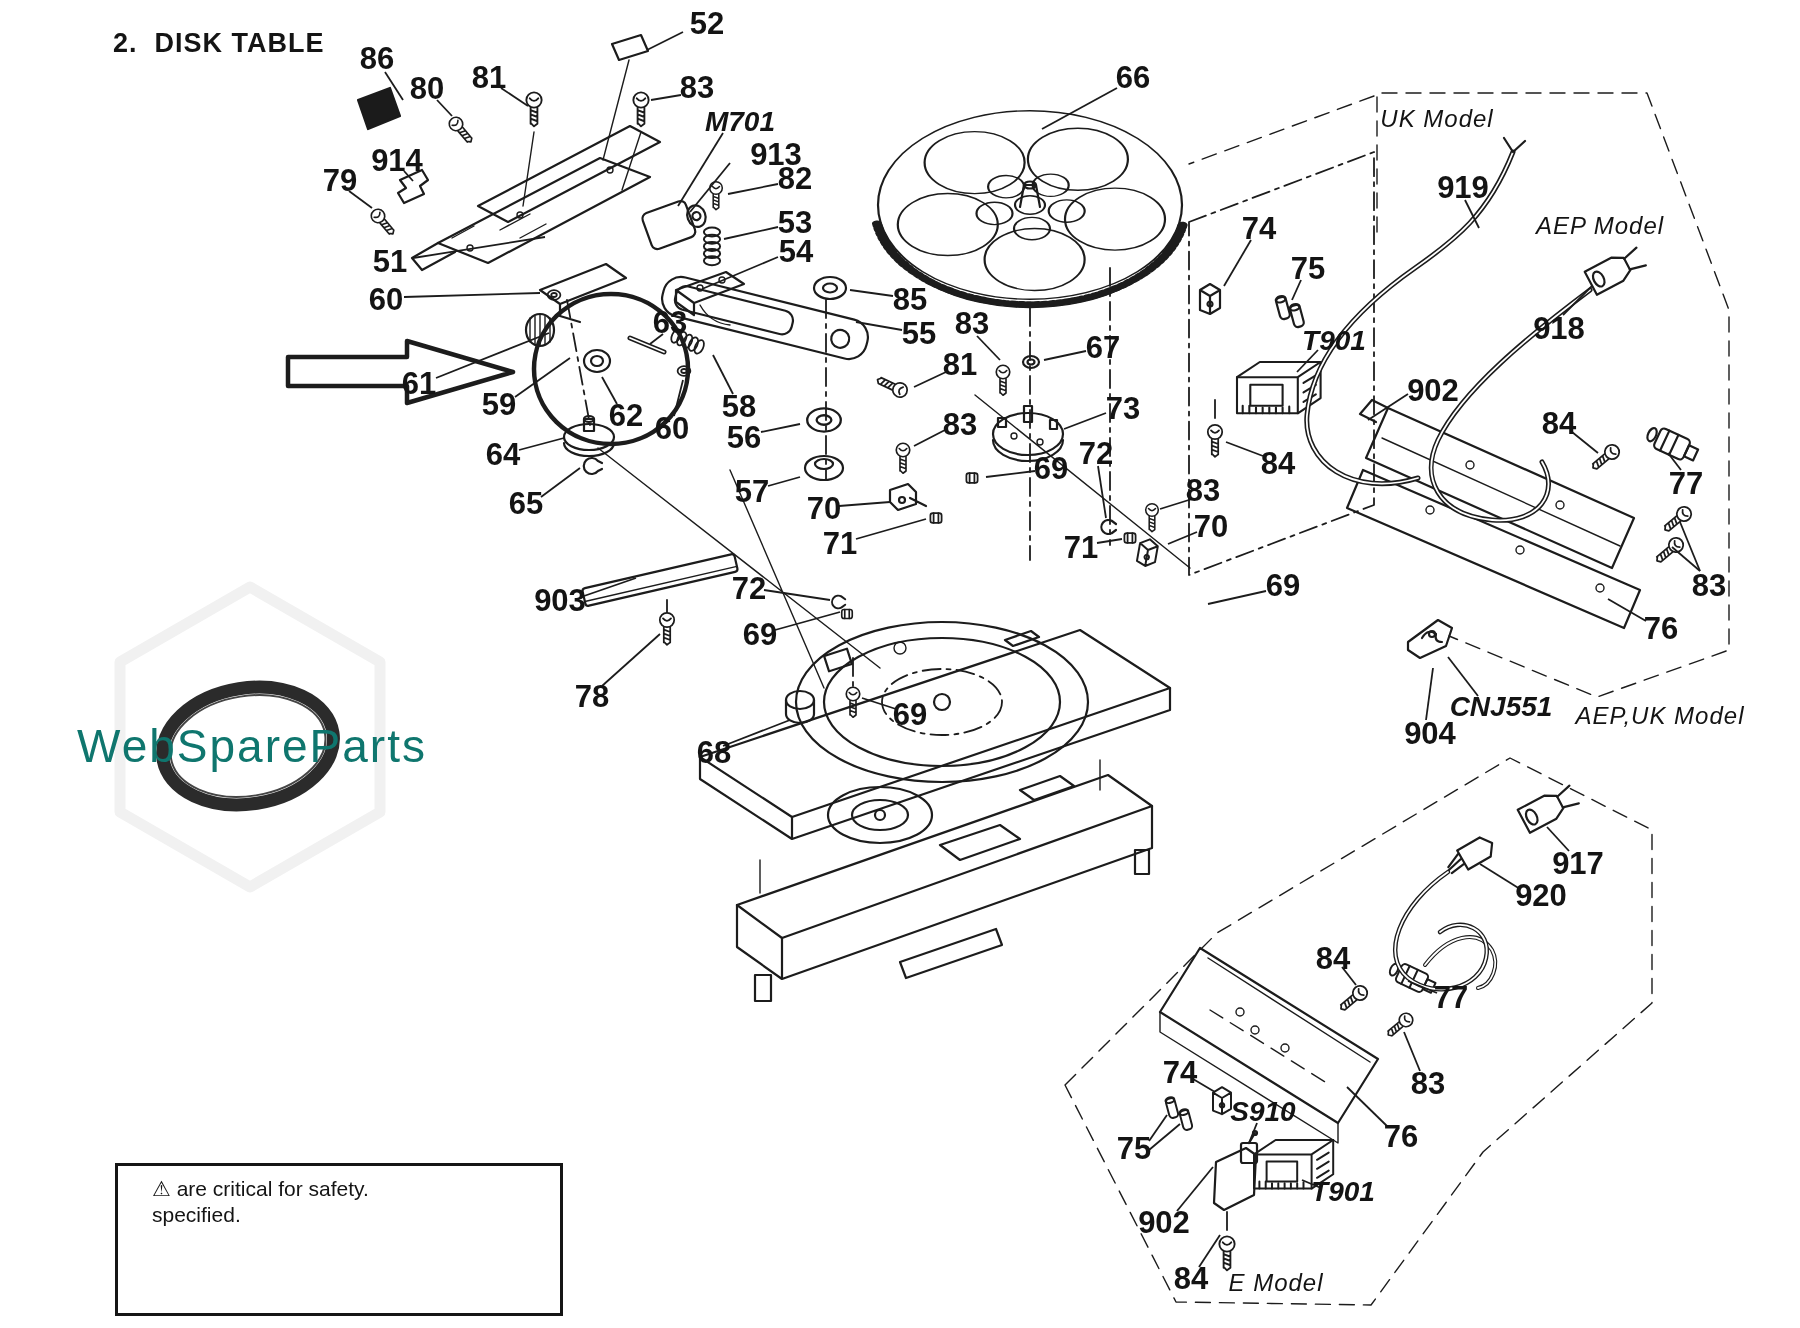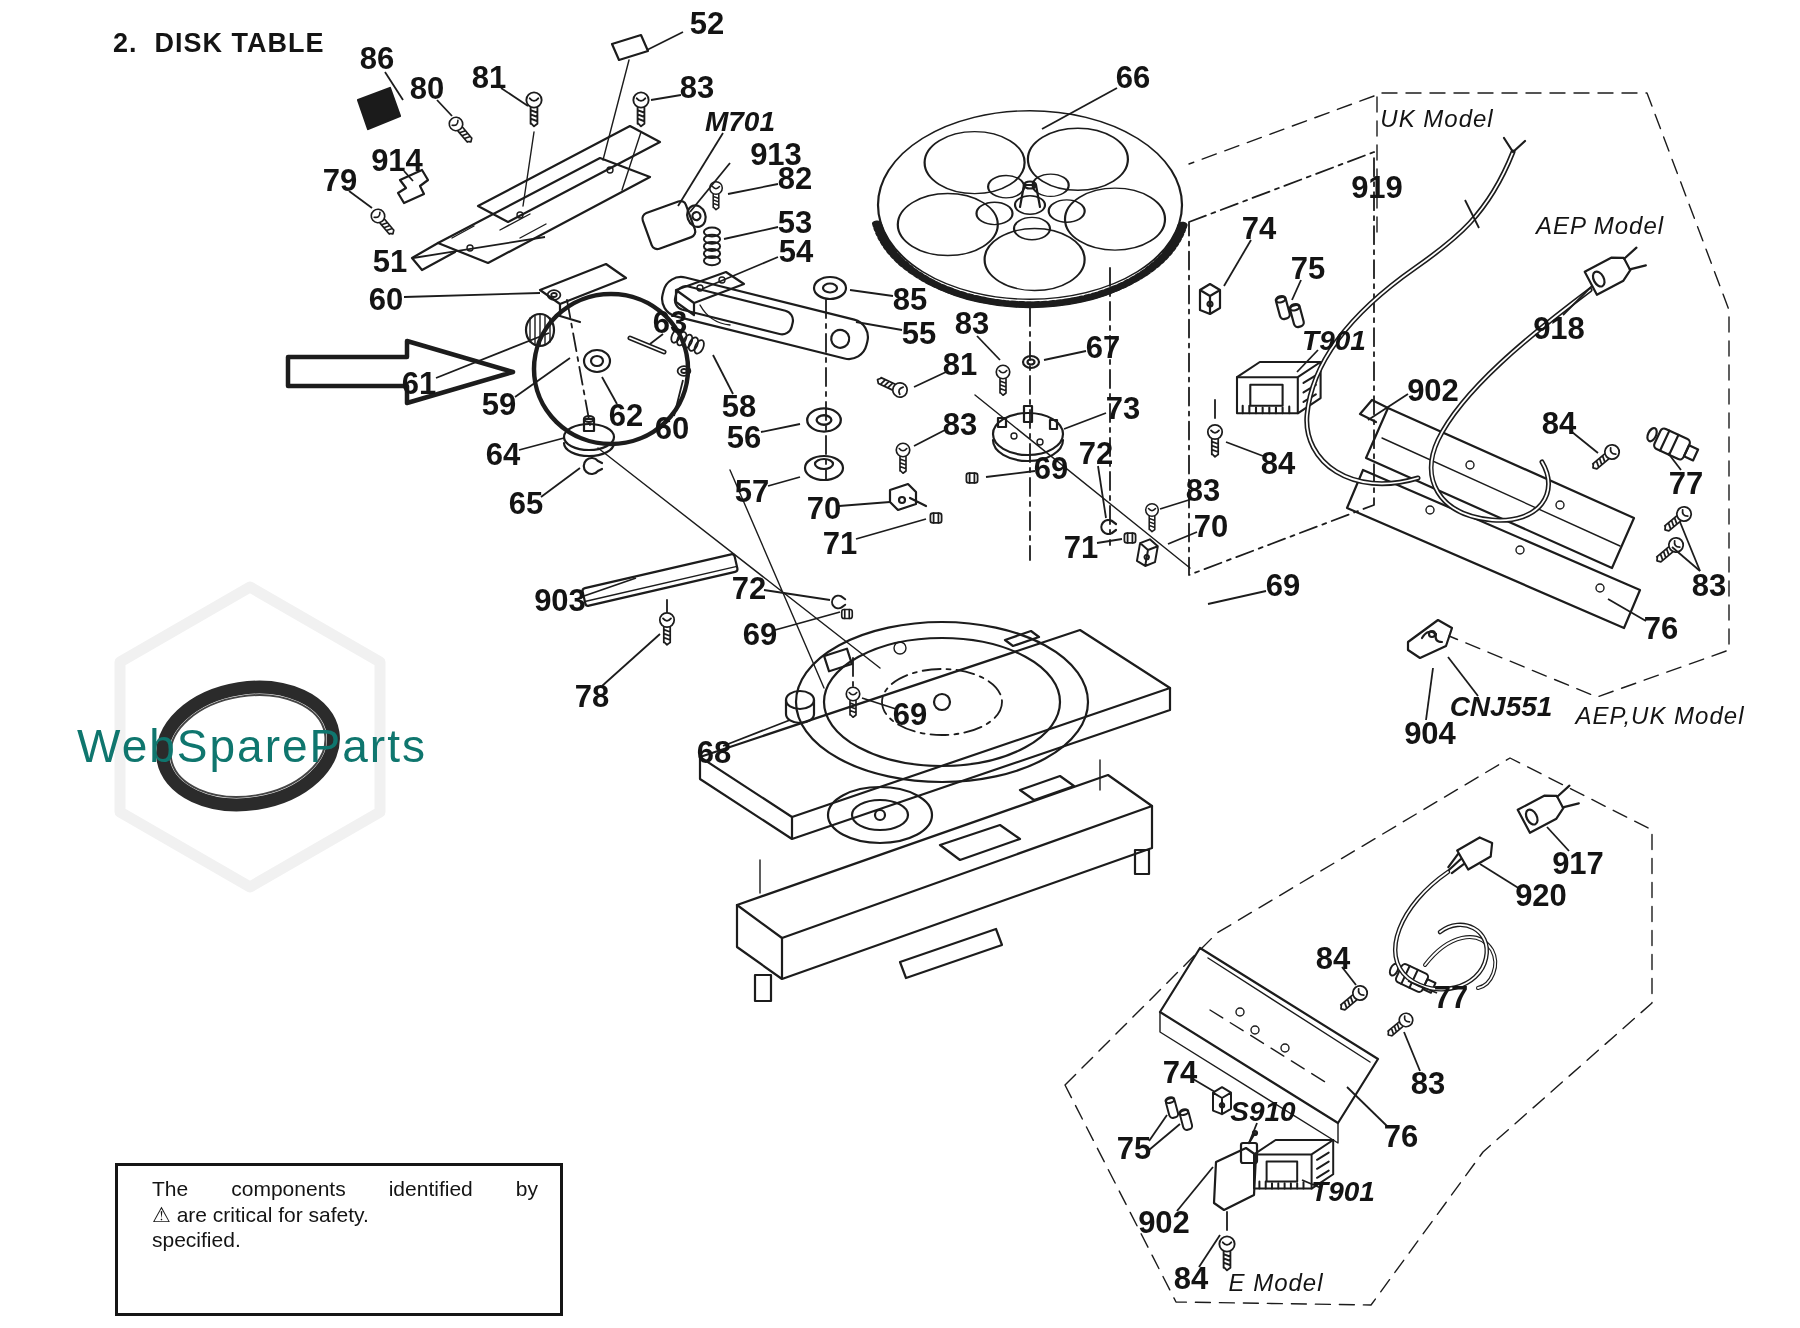--- a/index.html
+++ b/index.html
@@ -447,21 +447,21 @@
       <div class="lbl num" style="left: 760px; top: 634px;">69</div>
       <div class="lbl num" style="left: 560px; top: 600px;">903</div>
       <div class="lbl num" style="left: 592px; top: 696px;">78</div>
       <div class="lbl num" style="left: 714px; top: 752px;">68</div>
       <div class="lbl num" style="left: 910px; top: 714px;">69</div>
       <div class="lbl num" style="left: 1283px; top: 585px;">69</div>
       <div class="lbl num" style="left: 1430px; top: 733px;">904</div>
       <div class="lbl ref" style="left: 1501px; top: 707px;">CNJ551</div>
       <div class="lbl model" style="left: 1660px; top: 716px;">AEP,UK Model</div>
       <div class="lbl model" style="left: 1437px; top: 119px;">UK Model</div>
-      <div class="lbl num" style="left: 1377px; top: 187px; text-align: right;">919</div>
+      <div class="lbl num" style="left: 1463px; top: 187px; text-align: right;">919</div>
       <div class="lbl model" style="left: 1600px; top: 226px;">AEP Model</div>
       <div class="lbl num" style="left: 1559px; top: 328px;">918</div>
       <div class="lbl num" style="left: 1259px; top: 228px;">74</div>
       <div class="lbl num" style="left: 1308px; top: 268px;">75</div>
       <div class="lbl ref" style="left: 1334px; top: 341px;">T901</div>
       <div class="lbl num" style="left: 1433px; top: 390px;">902</div>
       <div class="lbl num" style="left: 1278px; top: 463px;">84</div>
       <div class="lbl num" style="left: 1559px; top: 423px;">84</div>
       <div class="lbl num" style="left: 1686px; top: 483px;">77</div>
       <div class="lbl num" style="left: 1709px; top: 585px;">83</div>
@@ -475,18 +475,17 @@
       <div class="lbl num" style="left: 1180px; top: 1072px;">74</div>
       <div class="lbl ref" style="left: 1263px; top: 1112px;">S910</div>
       <div class="lbl num" style="left: 1134px; top: 1148px;">75</div>
       <div class="lbl ref" style="left: 1343px; top: 1192px;">T901</div>
       <div class="lbl num" style="left: 1164px; top: 1222px;">902</div>
       <div class="lbl num" style="left: 1191px; top: 1278px;">84</div>
       <div class="lbl model" style="left: 1276px; top: 1283px;">E Model</div>
     </div>
 
   <div class="safety">
-    <div class="jl">The components identified by</div>
     <div>⚠ are critical for safety.</div>
     <div>specified.</div>
   </div>
 
 </div>
 
 </body></html>

